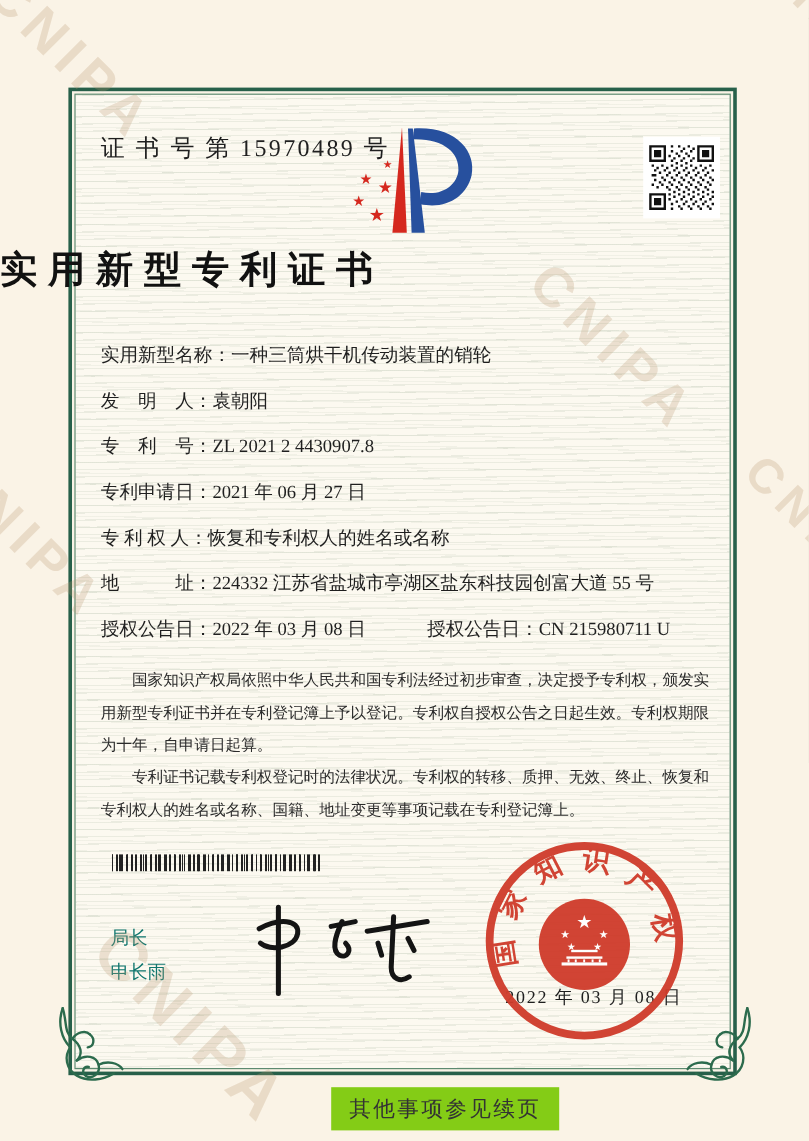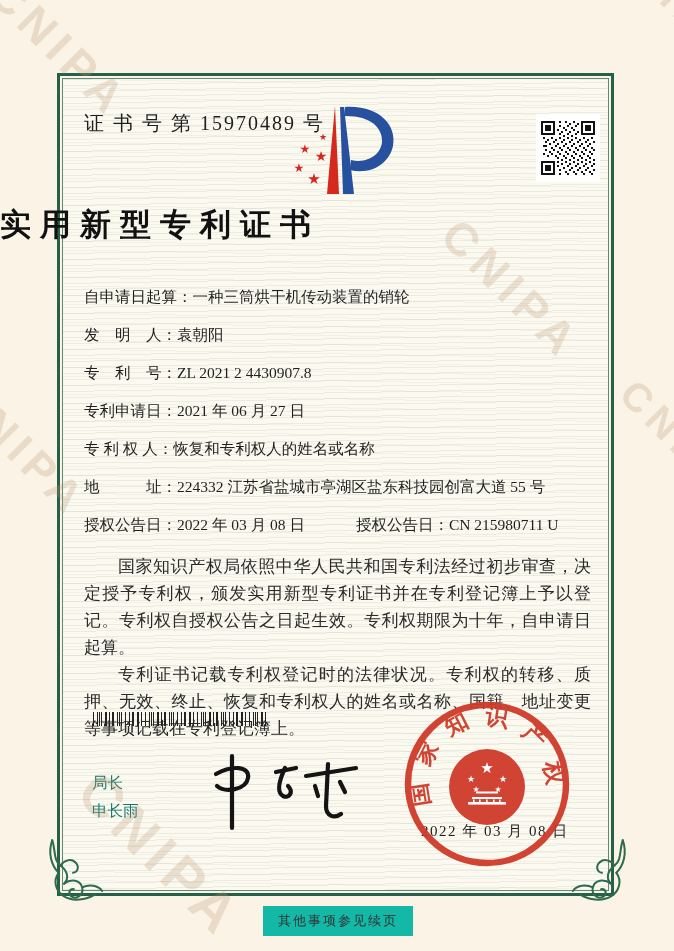--- a/index.html
+++ b/index.html
@@ -29,37 +29,37 @@
   }
   
   .abs{position:absolute;z-index:2;}
   .cert-no{left:84px;top:110px;font-size:20px;letter-spacing:2px;}
   .logo{left:283px;top:98px;width:132px;height:100px;}
   .qr-wrap{left:536px;top:114px;width:64px;height:68px;background:#fff;display:flex;align-items:center;justify-content:center;}
   .title{left:0;top:204px;width:100%;text-align:left;font-size:31px;font-weight:bold;letter-spacing:9px;color:#111;}
   .fields{left:84px;top:287px;width:490px;font-size:15.5px;}
   .field-row{line-height:20px;margin-bottom:18px;white-space:nowrap;}
   .field-pair-1{display:inline-block;width:268px;}
-  .paras{left:84px;top:553px;width:507px;font-size:17px;line-height:27px;color:#2a2a2a;}
+  .paras{left:84px;top:553px;width:507px;font-size:13px;line-height:27px;color:#2a2a2a;}
   .paras p{margin:0;text-indent:2em;text-align:justify;}
   .barcode{left:93px;top:712px;width:174px;height:14px;
     background-image:
       repeating-linear-gradient(90deg,#222 0px,#222 1.5px,transparent 1.5px,transparent 4px),
       repeating-linear-gradient(90deg,#222 0px,#222 1px,transparent 1px,transparent 6.5px);}
   .signer{left:92px;top:769px;font-family:"Liberation Sans","DejaVu Sans",sans-serif;font-size:15.5px;line-height:28px;color:#0f766e;}
   .signature{left:188px;top:748px;width:178px;height:88px;}
   .seal-date{left:421px;top:822px;font-size:15px;letter-spacing:1.5px;color:#1f1f1f;z-index:2;}
   .seal{left:402px;top:699px;width:170px;height:170px;z-index:4;opacity:.95;}
   .footer-page{left:0;top:916px;width:100%;text-align:center;font-size:13.5px;color:#701a75;}
   .corner{width:58px;height:66px;z-index:2;}
   .corner-left{left:45px;top:838px;}
   .corner-right{left:572px;top:838px;transform:scaleX(-1);}
   .cont-note{
-    left:263px;top:906px;background:#14b8a6;padding:6px 15px;
-    font-size:13px;letter-spacing:2px;color:#333;z-index:2;
+    left:276px;top:906px;background:#84cc16;padding:6px 15px;
+    font-size:18px;letter-spacing:2px;color:#333;z-index:2;
   }
 </style>
 </head>
 <body>
 
 <div class="page">
 
   <span class="wm" style="left:-28px;top:20px;font-size:46px;">CNIPA</span>
   <span class="wm" style="left:594px;top:-26px;font-size:40px;">CNIPA</span>
   <span class="wm" style="left:424px;top:262px;font-size:46px;">CNIPA</span>
@@ -104,21 +104,21 @@
           <path d="M23 3h3v3h-3z"></path>
           <path d="M3 23h3v3h-3z"></path>
         </g>
       <path fill="#111" d="M10 1h1v1h-1z M13 1h1v1h-1z M15 2h1v1h-1z M17 1h1v1h-1z M19 2h1v1h-1z M10 3h1v1h-1z M12 4h1v1h-1z M14 3h1v1h-1z M16 4h1v1h-1z M18 3h1v1h-1z M9 5h1v1h-1z M11 6h1v1h-1z M13 5h1v1h-1z M15 6h1v1h-1z M17 5h1v1h-1z M19 6h1v1h-1z M10 7h1v1h-1z M12 8h1v1h-1z M14 7h1v1h-1z M16 8h1v1h-1z M18 7h1v1h-1z M2 9h1v1h-1z M4 10h1v1h-1z M6 9h1v1h-1z M8 10h1v1h-1z M10 9h1v1h-1z M12 10h1v1h-1z M14 9h1v1h-1z M16 10h1v1h-1z M18 9h1v1h-1z M20 10h1v1h-1z M22 9h1v1h-1z M24 10h1v1h-1z M26 9h1v1h-1z M3 11h1v1h-1z M5 12h1v1h-1z M7 11h1v1h-1z M9 12h1v1h-1z M11 11h1v1h-1z M13 12h1v1h-1z M15 11h1v1h-1z M17 12h1v1h-1z M19 11h1v1h-1z M21 12h1v1h-1z M23 11h1v1h-1z M25 12h1v1h-1z M27 11h1v1h-1z M2 13h2v1h-2z M6 14h1v1h-1z M8 13h1v1h-1z M10 14h1v1h-1z M12 13h1v1h-1z M14 14h1v1h-1z M16 13h1v1h-1z M18 14h1v1h-1z M20 13h1v1h-1z M22 14h1v1h-1z M24 13h1v1h-1z M26 14h1v1h-1z M3 15h1v1h-1z M5 16h1v1h-1z M7 15h1v1h-1z M9 16h1v1h-1z M11 15h1v1h-1z M13 16h1v1h-1z M15 15h1v1h-1z M17 16h1v1h-1z M19 15h1v1h-1z M21 16h1v1h-1z M23 15h1v1h-1z M25 16h1v1h-1z M27 15h1v1h-1z M2 17h1v1h-1z M4 18h1v1h-1z M6 17h1v1h-1z M8 18h1v1h-1z M10 17h1v1h-1z M12 18h1v1h-1z M14 17h1v1h-1z M16 18h1v1h-1z M18 17h1v1h-1z M20 18h1v1h-1z M22 17h1v1h-1z M24 18h1v1h-1z M26 17h1v1h-1z M9 19h1v1h-1z M11 20h1v1h-1z M13 19h1v1h-1z M15 20h1v1h-1z M17 19h1v1h-1z M19 20h1v1h-1z M21 19h1v1h-1z M23 20h1v1h-1z M25 19h1v1h-1z M27 20h1v1h-1z M9 21h1v1h-1z M11 22h1v1h-1z M13 21h1v1h-1z M15 22h1v1h-1z M17 21h1v1h-1z M19 22h1v1h-1z M21 21h1v1h-1z M23 22h1v1h-1z M25 21h1v1h-1z M27 22h1v1h-1z M9 23h1v1h-1z M12 24h1v1h-1z M14 23h1v1h-1z M16 24h1v1h-1z M18 23h1v1h-1z M20 24h1v1h-1z M22 23h1v1h-1z M24 24h1v1h-1z M26 23h1v1h-1z M10 25h1v1h-1z M13 26h1v1h-1z M15 25h1v1h-1z M17 26h1v1h-1z M19 25h1v1h-1z M21 26h1v1h-1z M23 25h1v1h-1z M25 26h1v1h-1z M27 25h1v1h-1z M10 27h1v1h-1z M14 27h1v1h-1z M18 27h1v1h-1z M22 27h1v1h-1z M26 27h1v1h-1z"></path>
     </svg>
   </div>
 
   <div class="abs title">实用新型专利证书</div>
 
   <div class="abs fields">
-    <div class="field-row"><span>自申请日起算：</span><span>一种三筒烘干机传动装置的销轮</span></div>
+    <div class="field-row"><span>实用新型名称：</span><span>一种三筒烘干机传动装置的销轮</span></div>
     <div class="field-row"><span>发　明　人：</span><span>袁朝阳</span></div>
     <div class="field-row"><span>专　利　号：</span><span>ZL 2021 2 4430907.8</span></div>
     <div class="field-row"><span>专利申请日：</span><span>2021 年 06 月 27 日</span></div>
     <div class="field-row"><span>专 利 权 人：</span><span>恢复和专利权人的姓名或名称</span></div>
     <div class="field-row"><span>地　　　址：</span><span>224332 江苏省盐城市亭湖区盐东科技园创富大道 55 号</span></div>
     <div class="field-row">
       <span class="field-pair-1"><span>授权公告日：</span><span>2022 年 03 月 08 日</span></span>
       <span><span>授权公告日：</span><span>CN 215980711 U</span></span>
     </div>
   </div>

